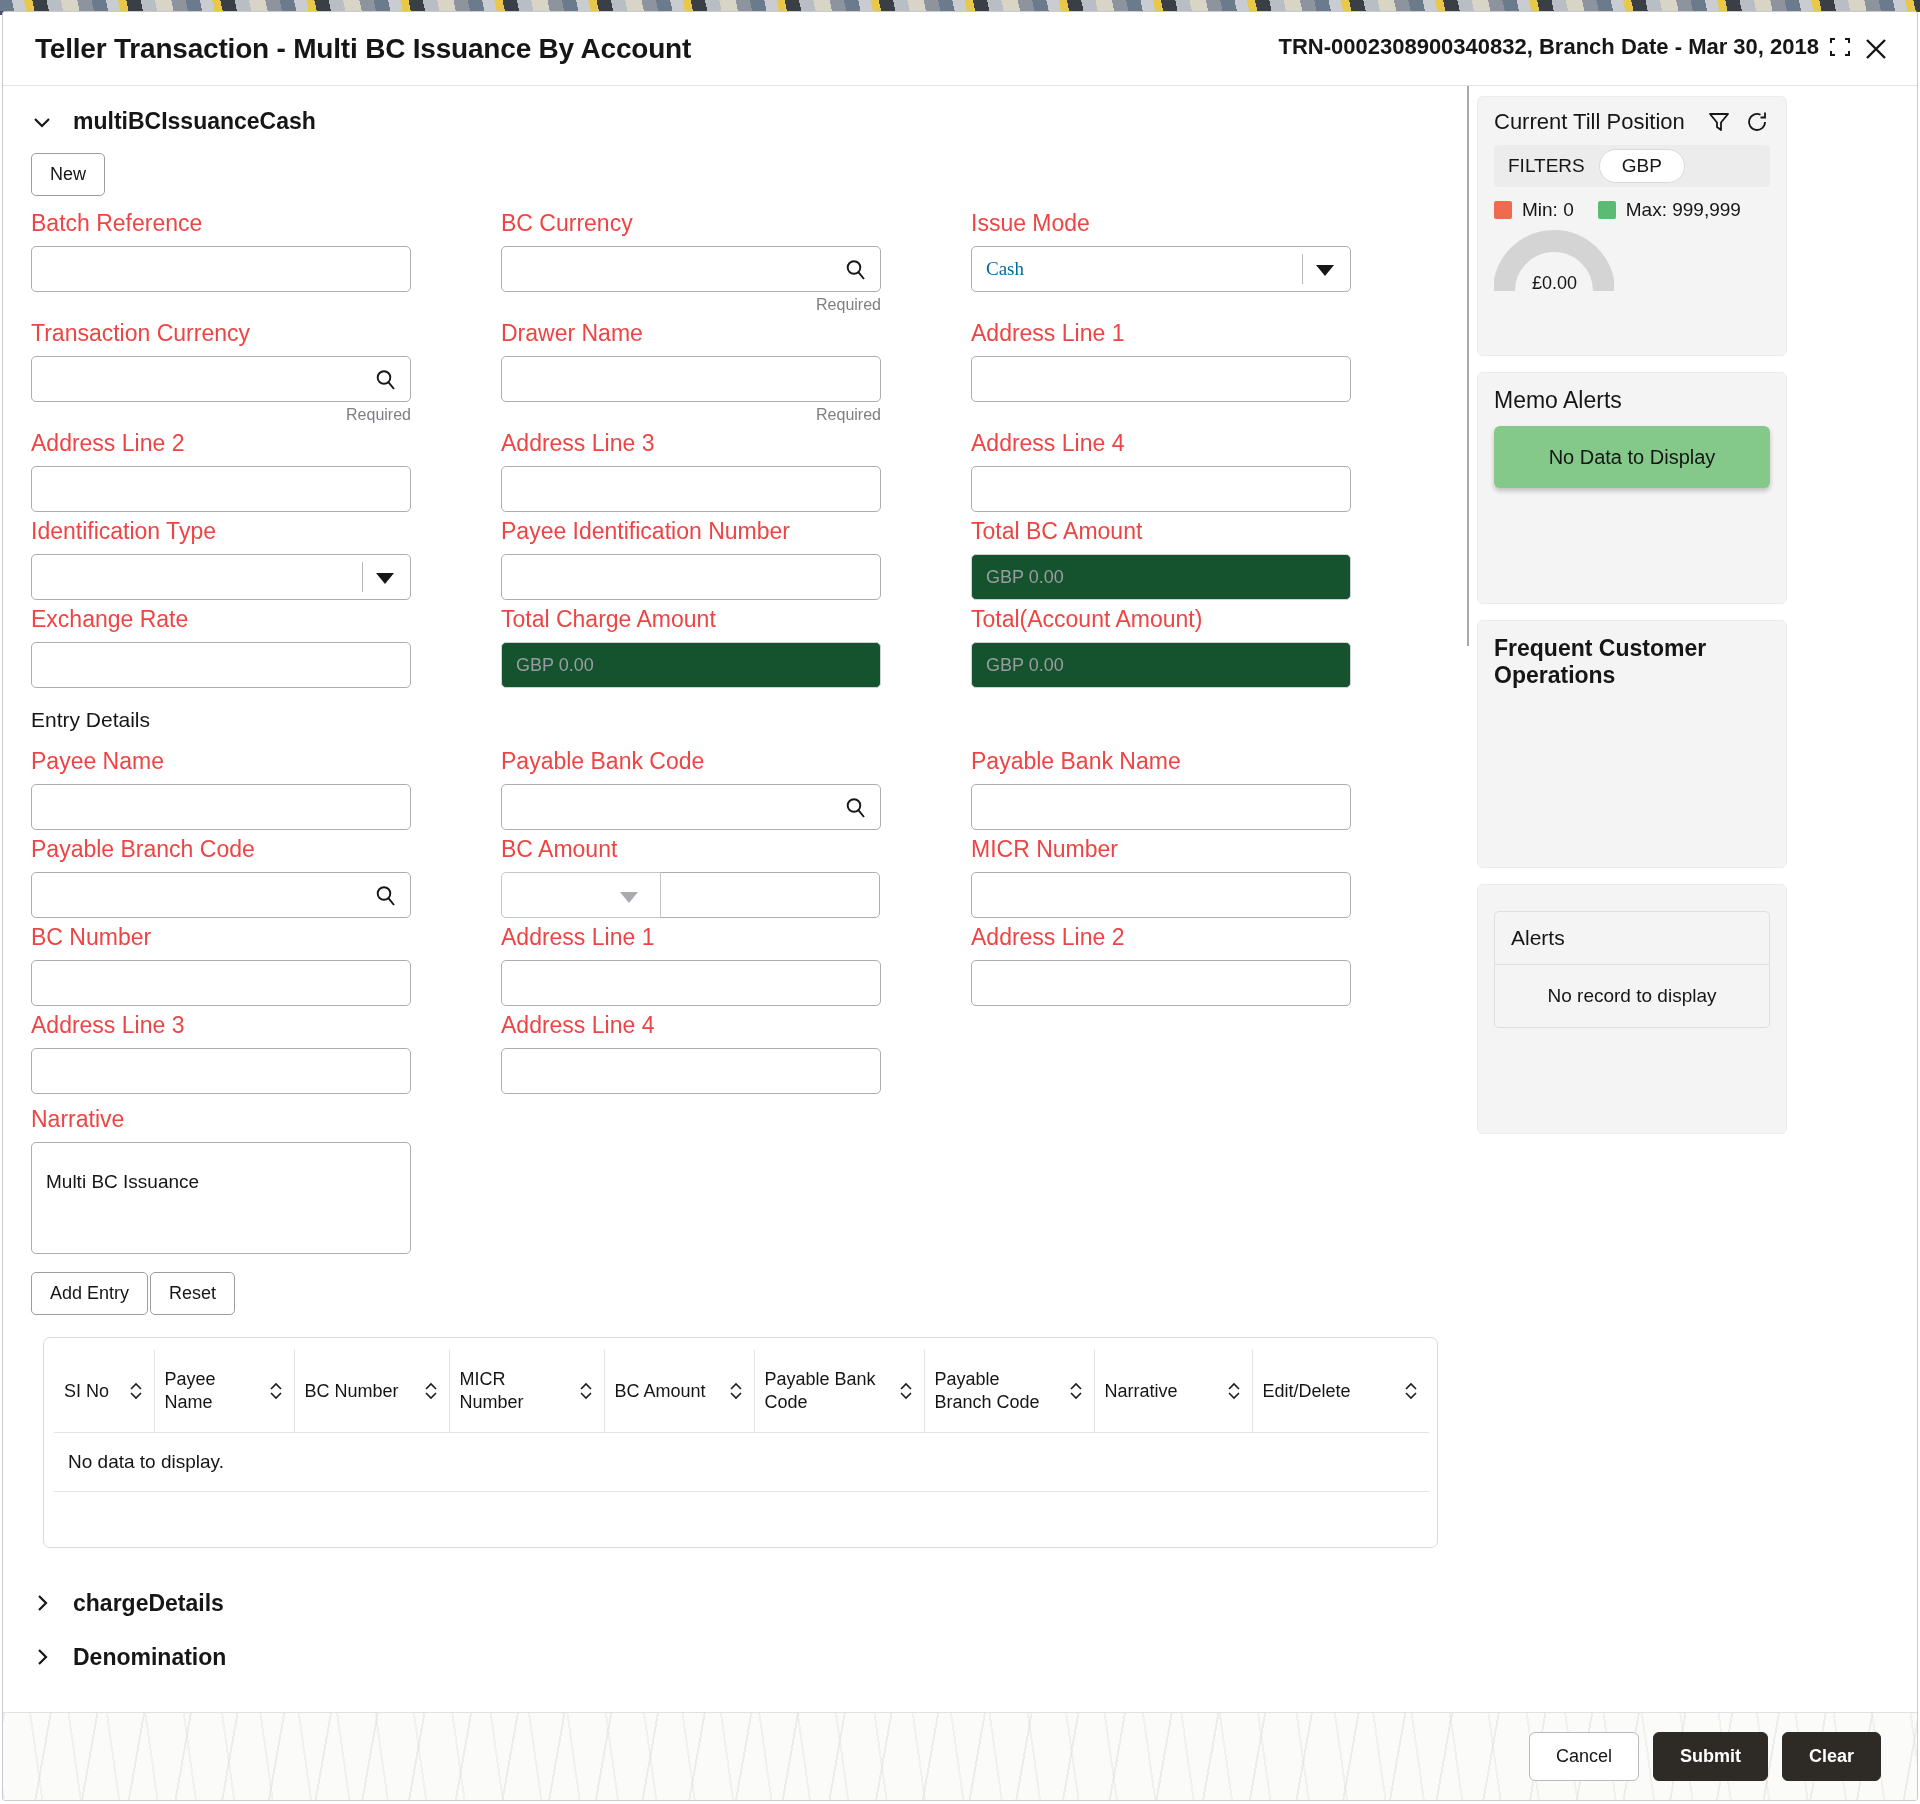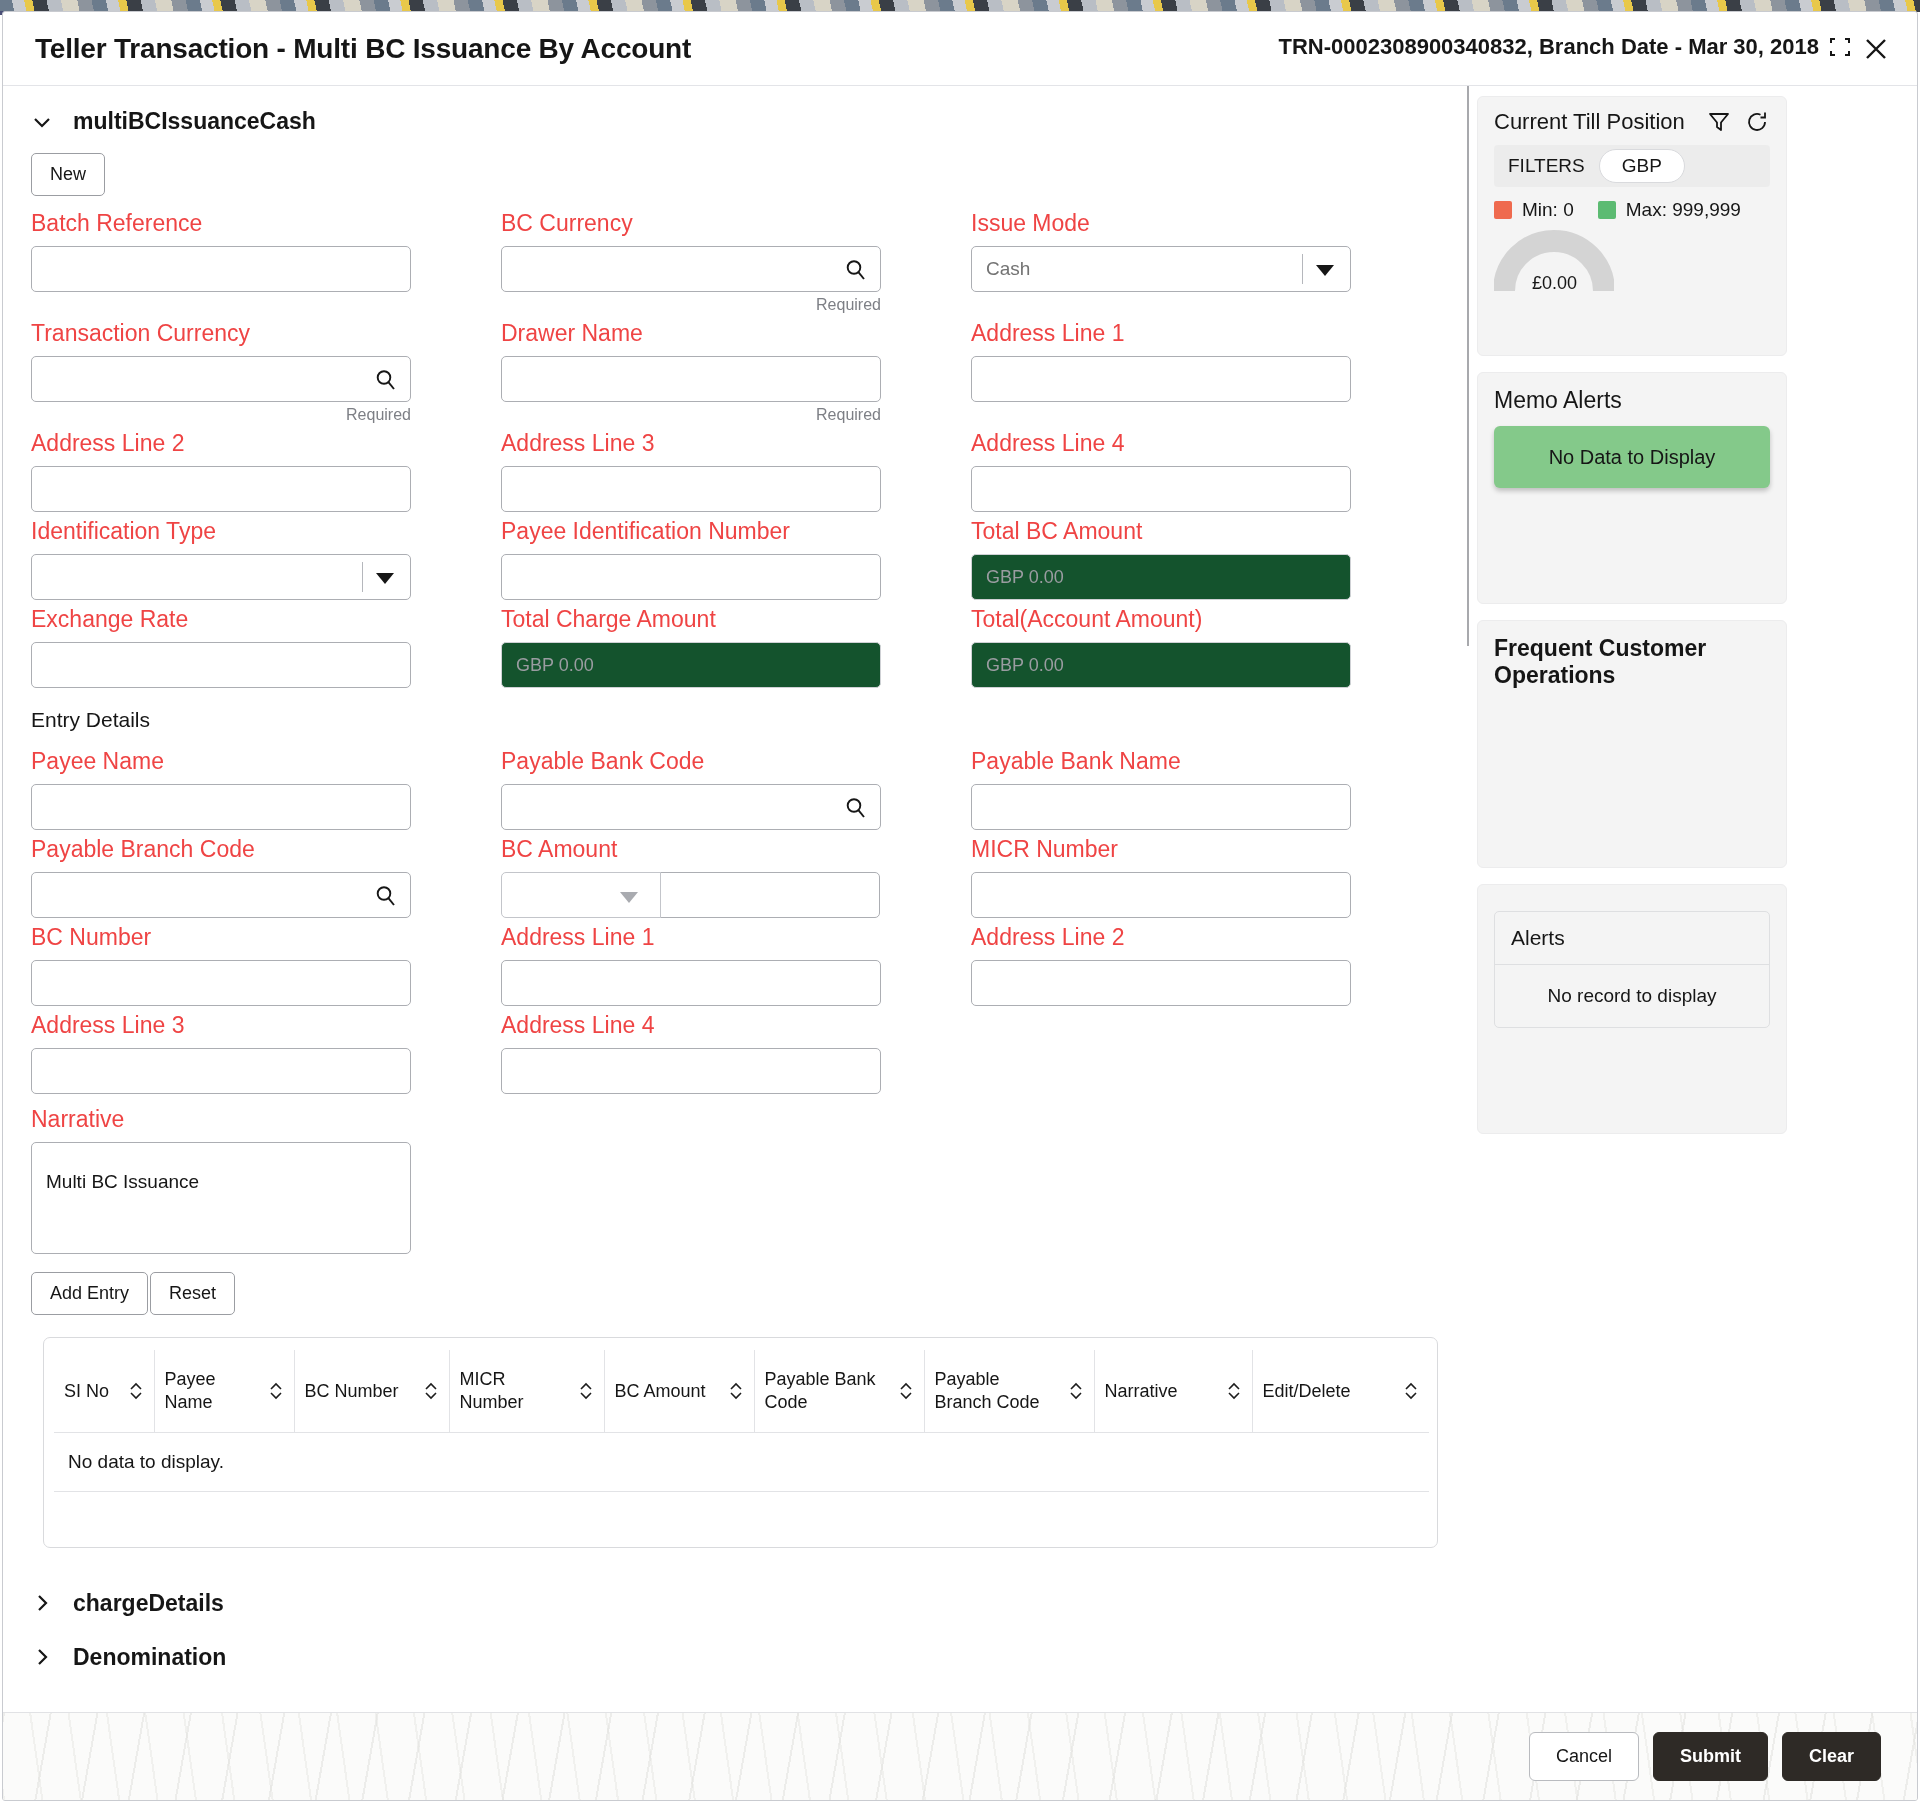--- a/index.html
+++ b/index.html
@@ -129,22 +129,22 @@
   }
   .srch-icon {
     position: absolute; right: 13px; top: 12px;
     cursor: pointer; line-height: 0;
   }
   .sel-wrap { position: relative; width: 380px; }
   .sel {
     width: 380px; height: 46px;
     border: 1px solid #acaeb3; border-radius: 5px;
     background: #ffffff;
-    font-family: Liberation Sans, sans-serif;
-    font-size: 19px; color: #737373;
+    font-family: Liberation Serif, serif;
+    font-size: 19px; color: #0369a1;
     padding: 0 54px 0 14px;
     appearance: none; -webkit-appearance: none;
     outline: none; cursor: pointer;
   }
   .sel-div {
     position: absolute; right: 48px; top: 8px; width: 1px; height: 30px;
     background: #b5b7bc; pointer-events: none;
   }
   .sel-arrow {
     position: absolute; right: 17px; top: 19px;

